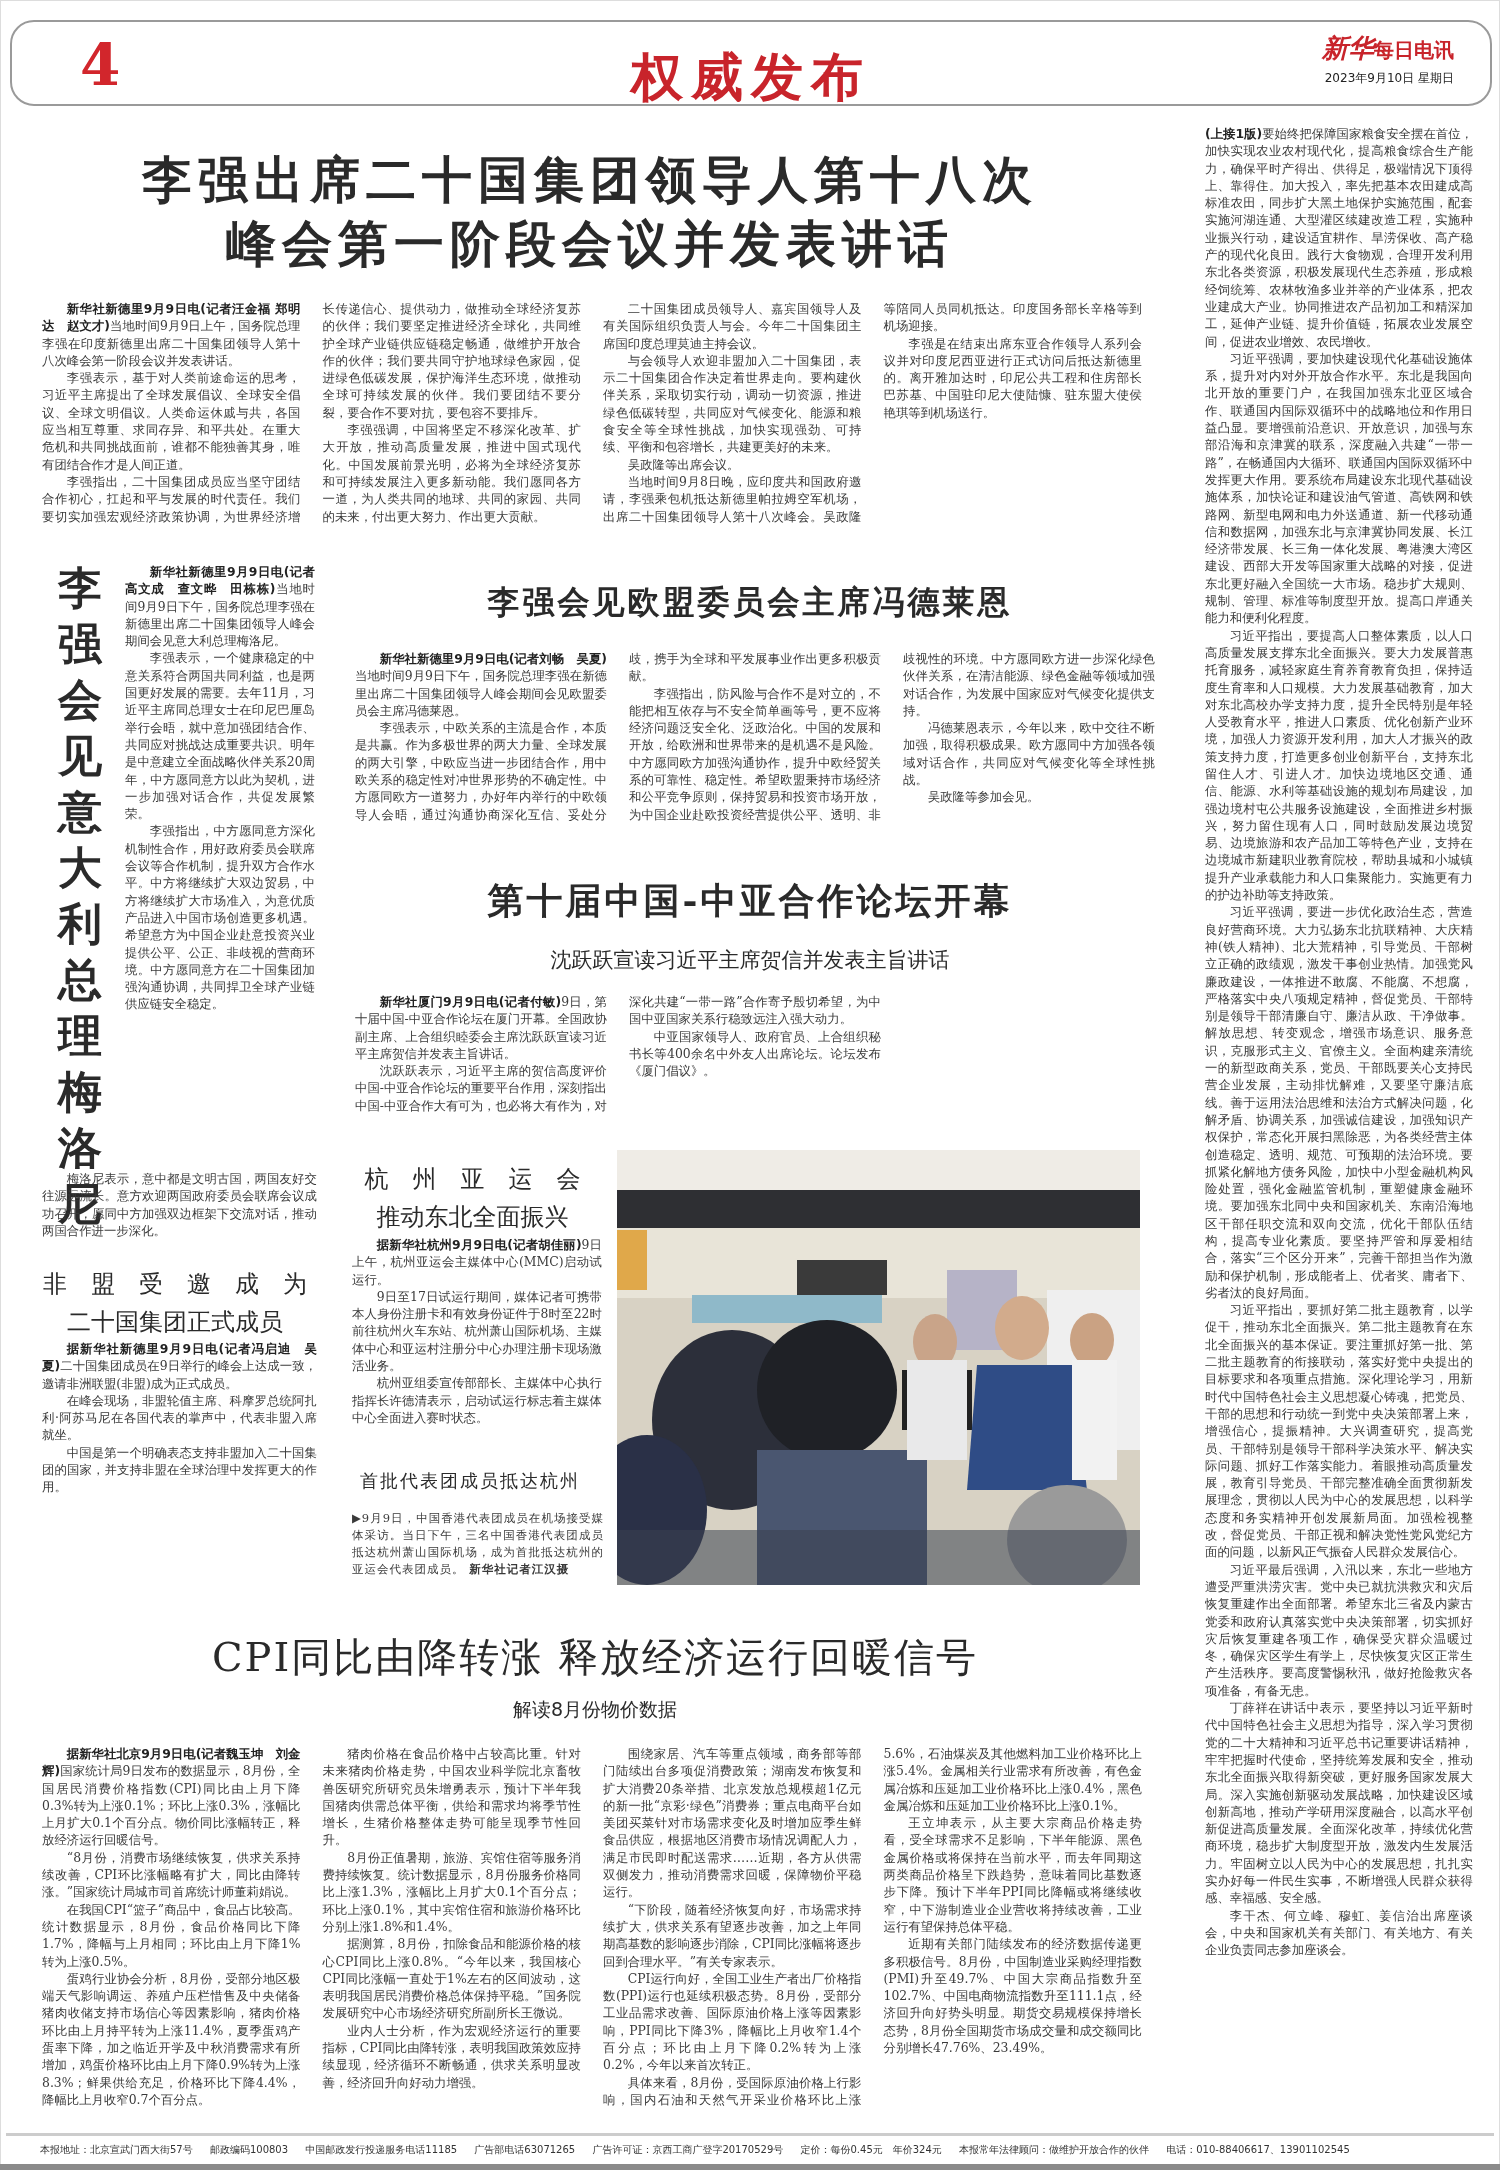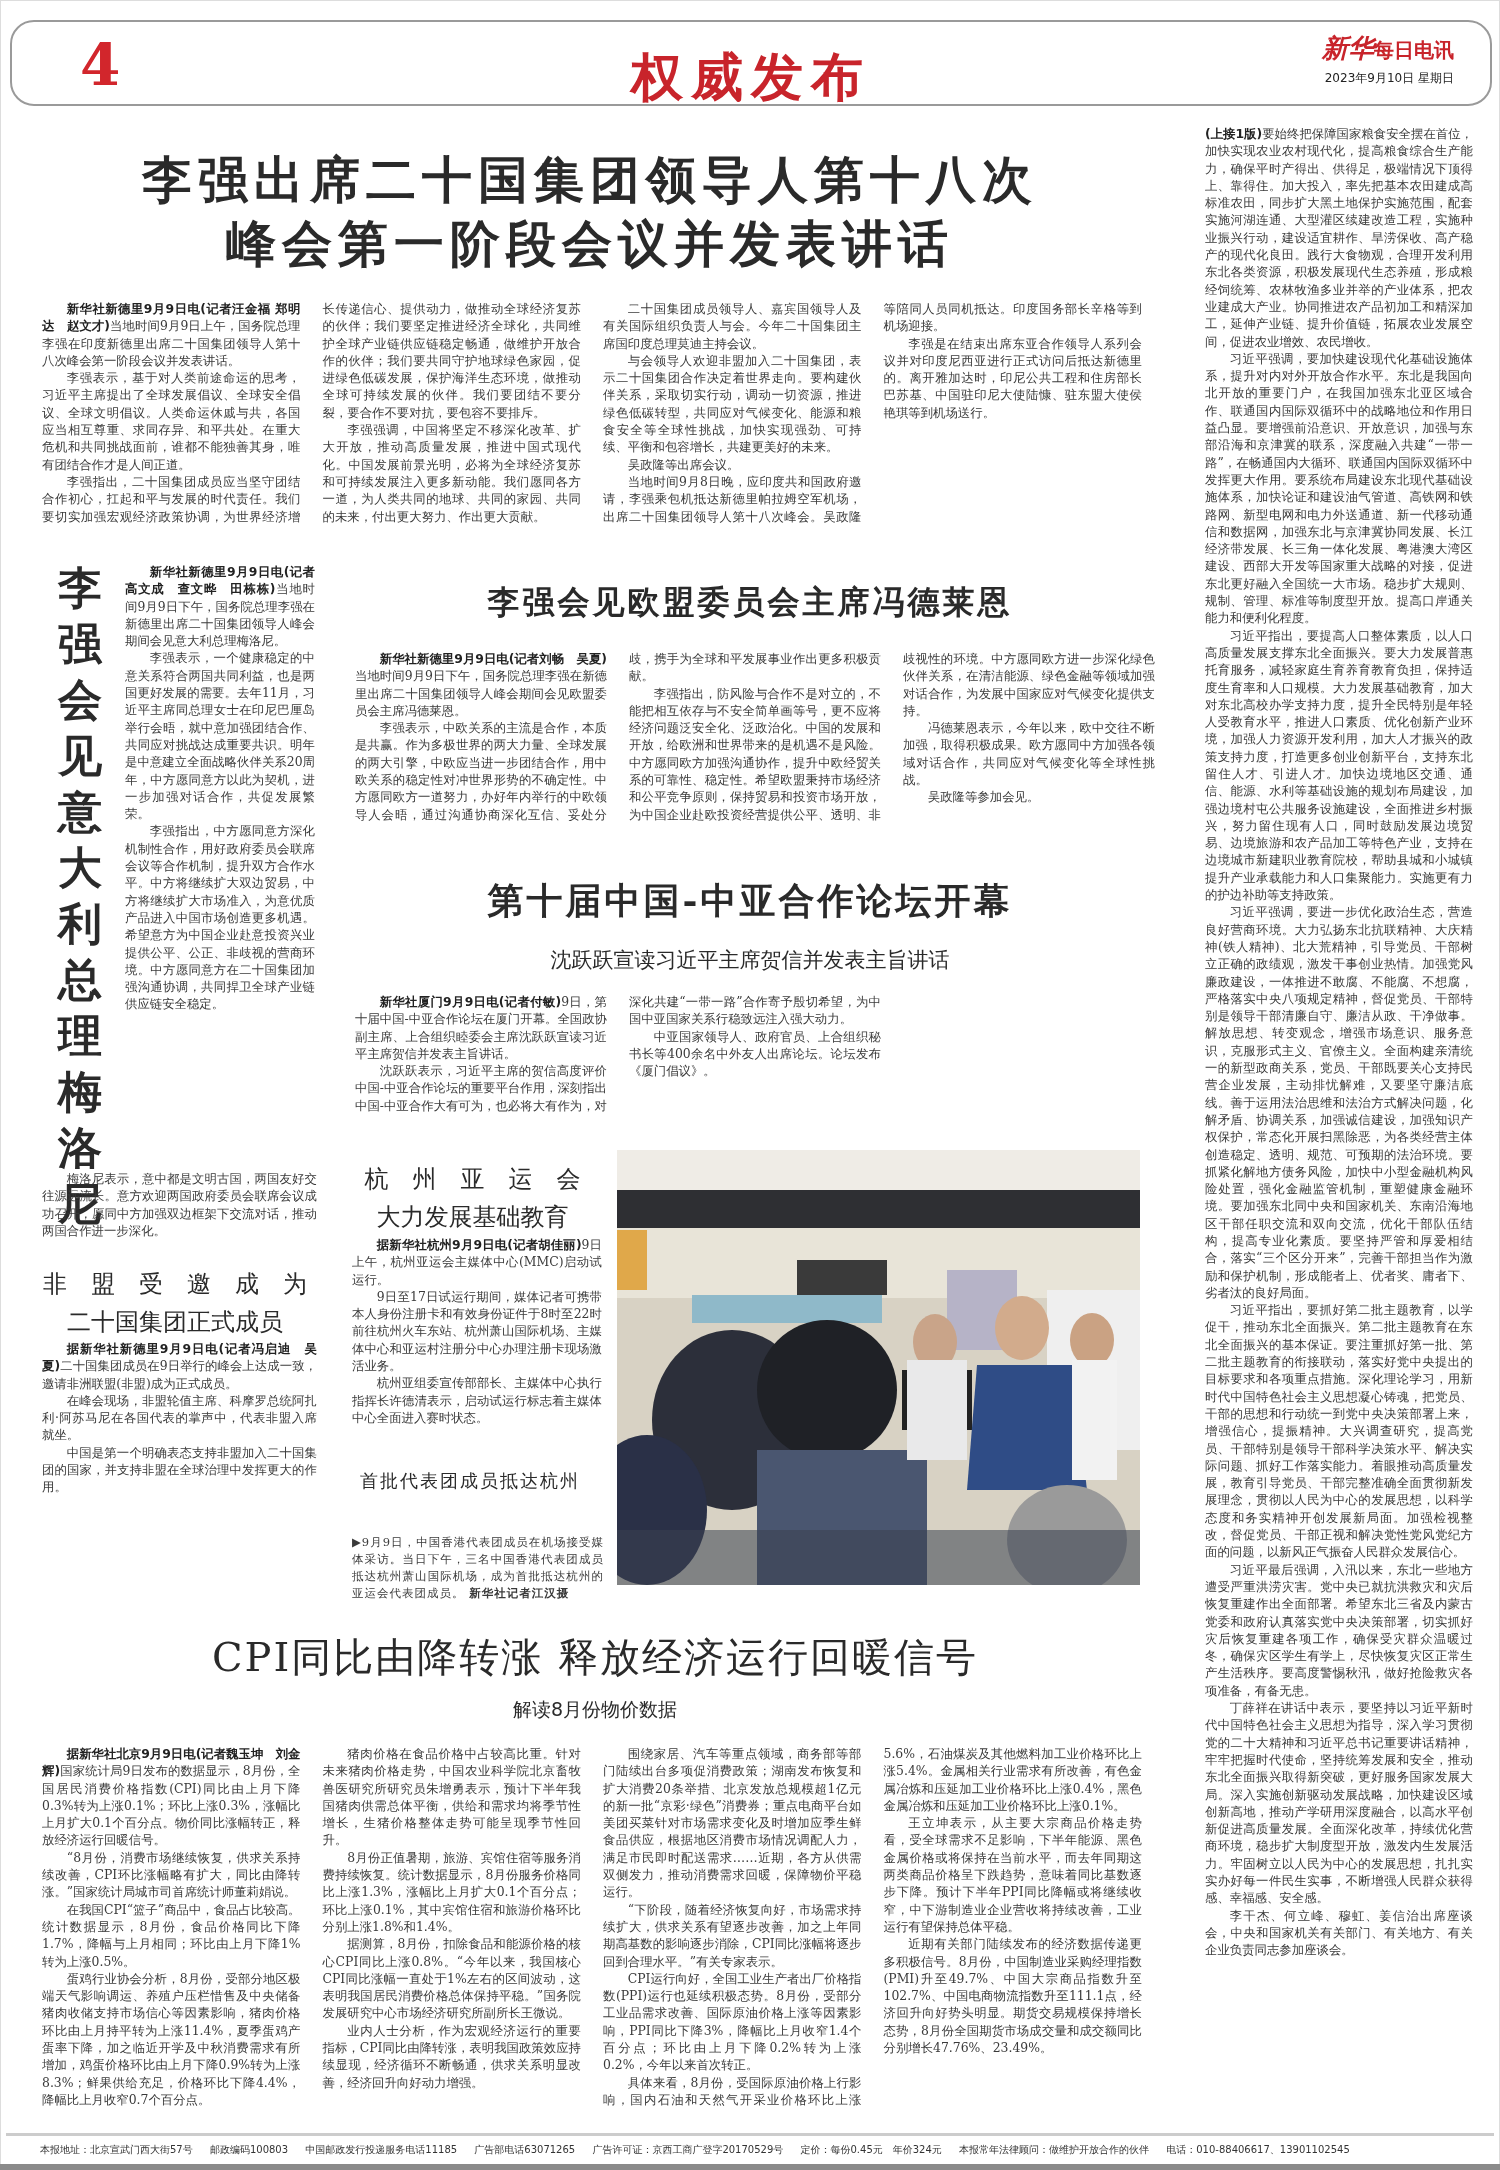--- a/index.html
+++ b/index.html
@@ -25,21 +25,21 @@
   .abs { position: absolute; }
   .col3 { column-count: 3; column-gap: 22px; column-fill: auto; }
   .col4 { column-count: 4; column-gap: 22px; column-fill: auto; }
 
   .vtitle { position: absolute; left: 50px; top: 560px; width: 60px; font-size: 44px; font-weight: bold; line-height: 56px; color: #2a2a2a; text-align: center; }
   .vtitle span { display: block; }
 
   .photo { position: absolute; left: 617px; top: 1150px; width: 523px; height: 435px; overflow: hidden; background: #6b6f78; }
   .photo svg { width: 100%; height: 100%; display: block; }
 
-  .caption { font-size: 11.5px; line-height: 17px; color: #3a3a3a; text-align: justify; letter-spacing: 1px; margin-top: 24px; }
+  .caption { font-size: 11.5px; line-height: 17px; color: #3a3a3a; text-align: justify; letter-spacing: 1px; }
 
   .footer-rule { position: absolute; left: 6px; right: 6px; top: 2133px; border-top: 3px solid #cccccc; }
   .footer { position: absolute; left: 40px; top: 2143px; font-family: "DejaVu Sans", sans-serif; font-size: 10px; color: #333; white-space: nowrap; }
   .footer span { margin-right: 14px; }
   .frame { position: absolute; left: 0; top: 0; width: 1500px; height: 2170px; border: 1px solid #dddddd; pointer-events: none; }
   .page-bottom { position: absolute; left: 0; right: 0; bottom: 0; height: 6px; background: #8a8a8a; }
 </style>
 </head>
 <body>
 
@@ -115,21 +115,21 @@
 <div class="headline" style="left:340px; top:875px; width:820px; font-size:36px; line-height:50px; letter-spacing:3px;">第十届中国-中亚合作论坛开幕</div>
 <div class="sub" style="left:340px; top:945px; width:820px; font-size:21px; line-height:30px;">沈跃跃宣读习近平主席贺信并发表主旨讲话</div>
 <div class="abs col-text col3" style="left:355px; top:993px; width:800px; height:130px;">
   <p class="lead"><span class="dateline">新华社厦门9月9日电(记者付敏)</span><span>9日，第十届中国-中亚合作论坛在厦门开幕。全国政协副主席、上合组织睦委会主席沈跃跃宣读习近平主席贺信并发表主旨讲话。</span></p>
   <p>沈跃跃表示，习近平主席的贺信高度评价中国-中亚合作论坛的重要平台作用，深刻指出中国-中亚合作大有可为，也必将大有作为，对深化共建“一带一路”合作寄予殷切希望，为中国中亚国家关系行稳致远注入强大动力。</p>
   <p>中亚国家领导人、政府官员、上合组织秘书长等400余名中外友人出席论坛。论坛发布《厦门倡议》。</p>
 </div>
 
 <div class="headline" style="left:340px; top:1160px; width:265px; font-size:24px; line-height:38px; font-weight:normal;">
   <div>杭　州　亚　运　会</div>
-  <div>大力发展基础教育</div>
+  <div>推动东北全面振兴</div>
 </div>
 <div class="abs col-text" style="left:352px; top:1236px; width:250px; height:210px; overflow:hidden;">
   <p class="lead"><span class="dateline">据新华社杭州9月9日电(记者胡佳丽)</span><span>9日上午，杭州亚运会主媒体中心(MMC)启动试运行。</span></p>
   <p>9日至17日试运行期间，媒体记者可携带本人身份注册卡和有效身份证件于8时至22时前往杭州火车东站、杭州萧山国际机场、主媒体中心和亚运村注册分中心办理注册卡现场激活业务。</p>
   <p>杭州亚组委宣传部部长、主媒体中心执行指挥长许德清表示，启动试运行标志着主媒体中心全面进入赛时状态。</p>
 </div>
 
 <div class="headline" style="left:335px; top:1467px; width:270px; font-size:18px; line-height:28px; font-weight:normal; letter-spacing:2px;">首批代表团成员抵达杭州</div>
 <div class="abs caption" style="left:352px; top:1510px; width:252px;">
   <span>▶9月9日，中国香港代表团成员在机场接受媒体采访。当日下午，三名中国香港代表团成员抵达杭州萧山国际机场，成为首批抵达杭州的亚运会代表团成员。</span>

